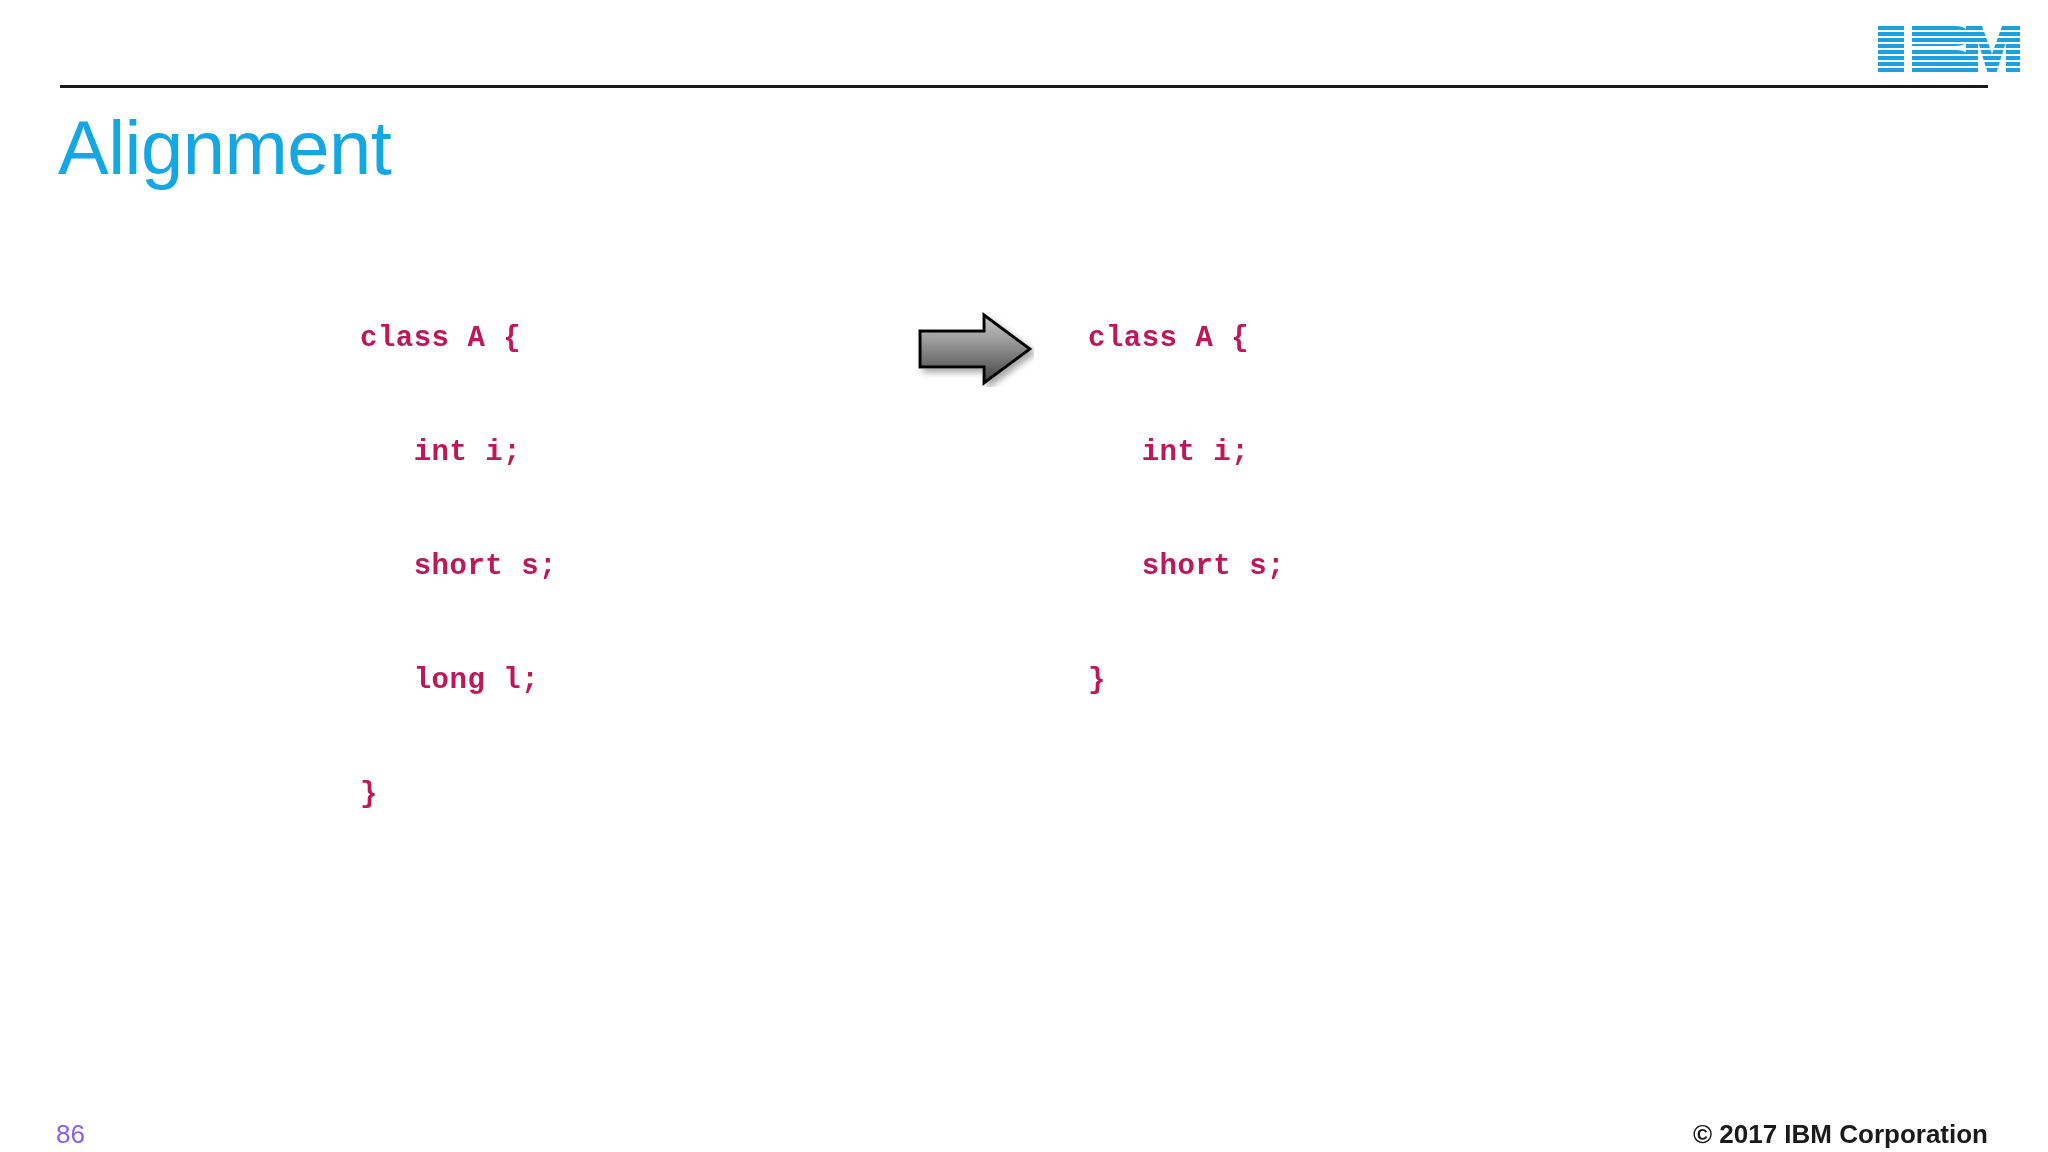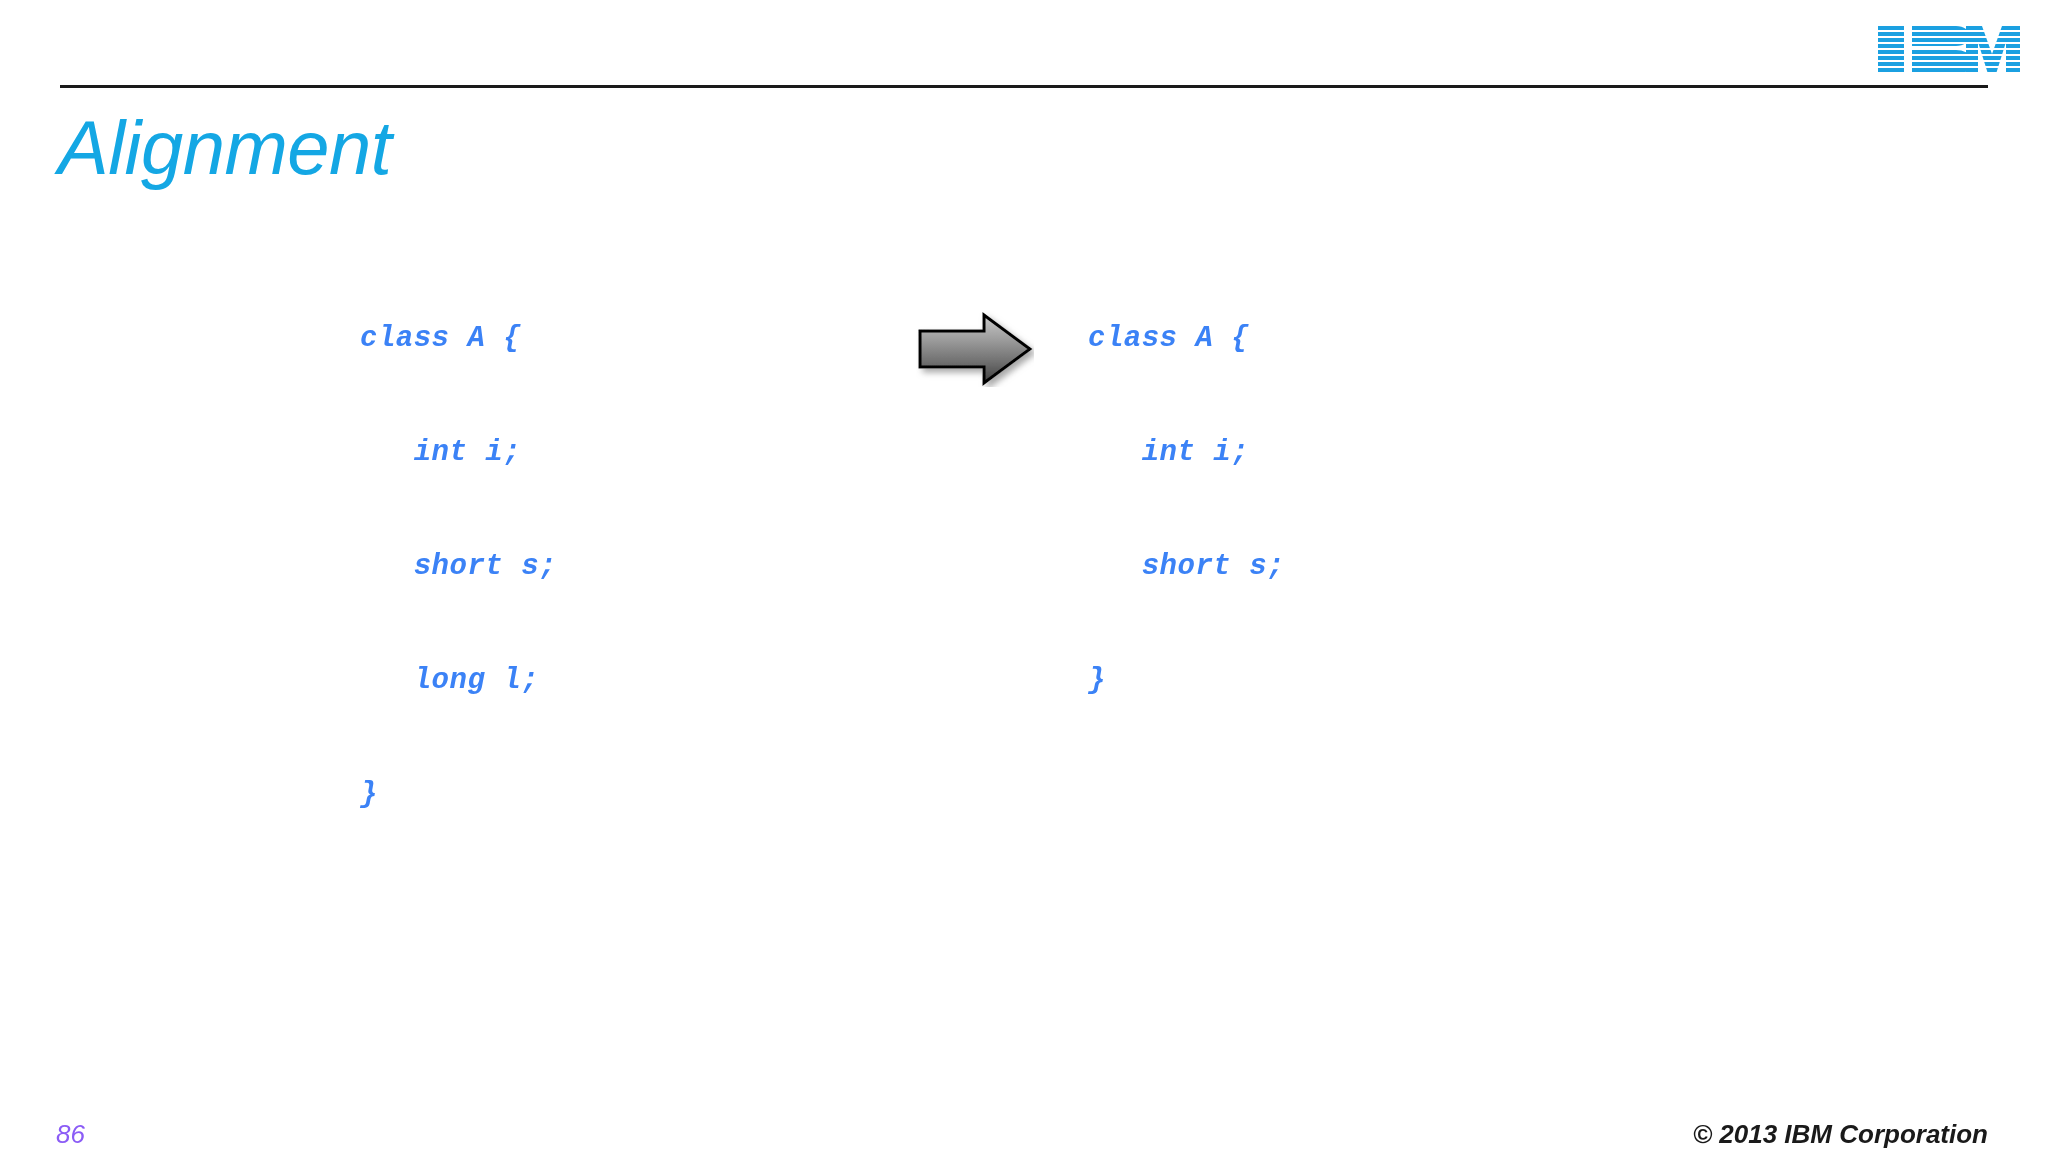--- a/index.html
+++ b/index.html
@@ -10,21 +10,20 @@
   }
   body {
     font-family: "Liberation Sans", sans-serif;
   }
   .slide {
     position: relative;
     width: 2048px;
     height: 1152px;
     background: #ffffff;
     overflow: hidden;
-    font-style: italic;
   }
 
   
   .ibm-logo {
     position: absolute;
     left: 1878px;
     top: 26px;
     width: 142px;
     height: 48px;
   }
@@ -53,21 +52,21 @@
     white-space: nowrap;
   }
 
   
   .code-block {
     position: absolute;
     font-family: "Liberation Mono", "DejaVu Sans Mono", monospace;
     font-size: 29px;
     font-weight: 700;
     line-height: 38px;
-    color: #3b82f6;
+    color: #be185d;
     white-space: pre;
     letter-spacing: 0.5px;
   }
   .code-left  { left: 360px;  top: 244px; }
   .code-right { left: 1088px; top: 244px; }
   .code-line { display: block; white-space: pre; }
 
   
   .arrow-wrap {
     position: absolute;
@@ -159,15 +158,15 @@
   </div>
 
   <div class="code-right code-block">
     <span class="code-line">class A {</span>
     <span class="code-line">   int i;</span>
     <span class="code-line">   short s;</span>
     <span class="code-line">}</span>
   </div>
 
   <div class="footer-page">86</div>
-  <div class="footer-copyright">© 2013 IBM Corporation</div>
+  <div class="footer-copyright">© 2017 IBM Corporation</div>
 
 </div>
 
 </body></html>

